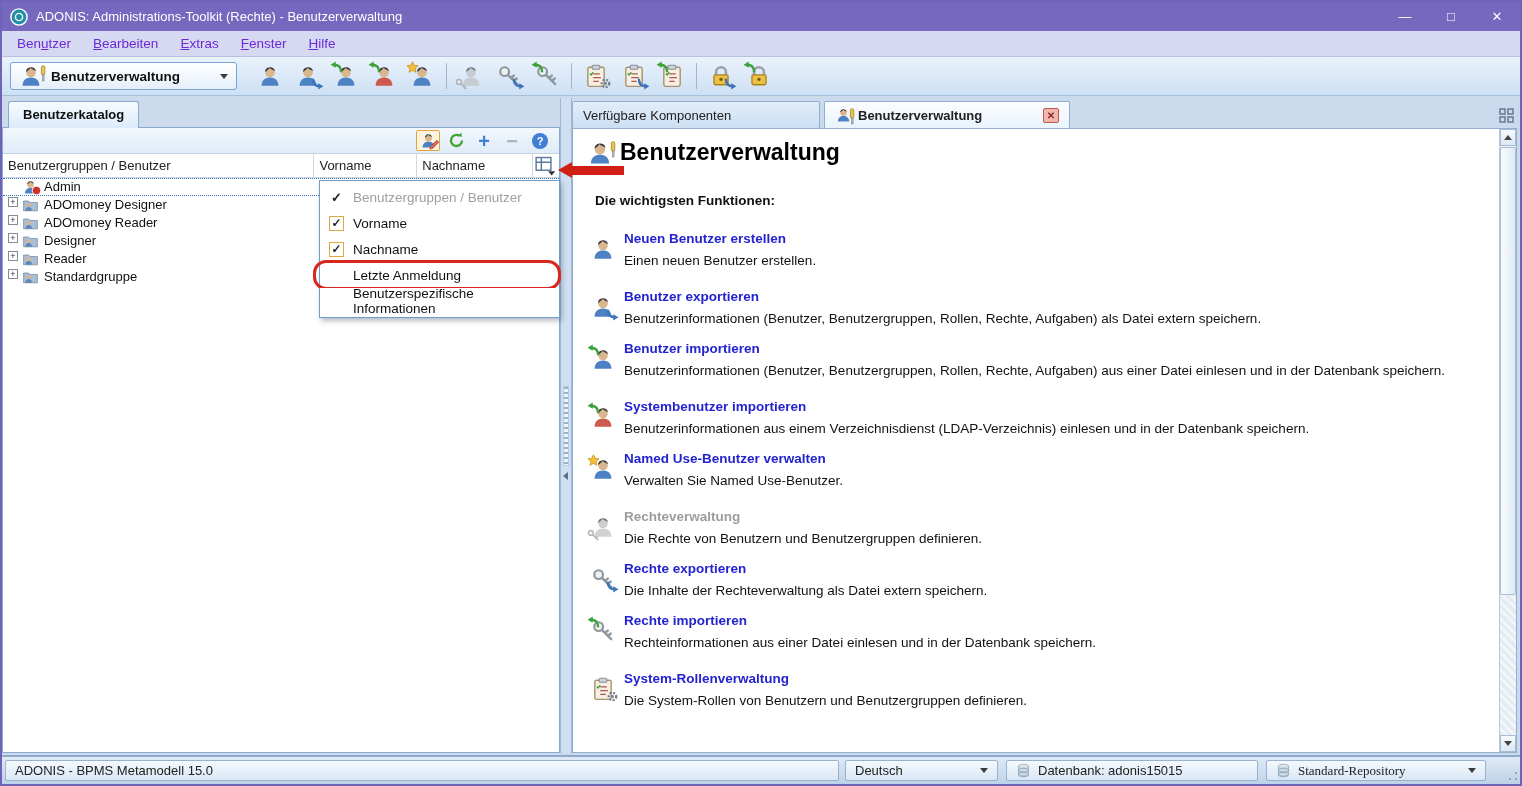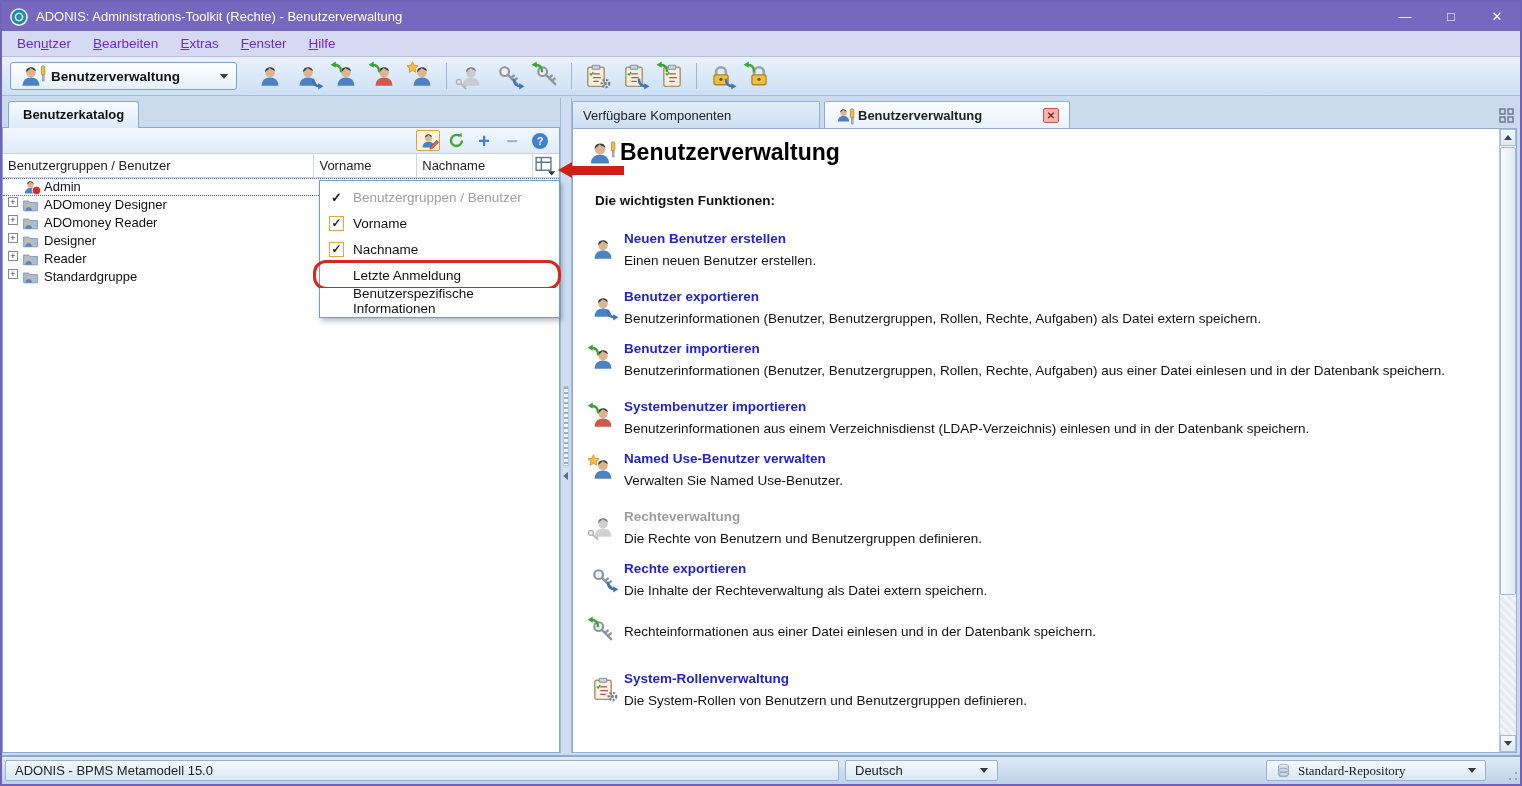--- a/index.html
+++ b/index.html
@@ -715,20 +715,21 @@
                       <path d="M10 10l8.5 8.5M15.5 15.5l2.6-2.2M12.8 12.8l2.6-2.2" stroke="#8f979e" stroke-width="2.2" fill="none" stroke-linecap="round"></path>
                     </svg>
                     <span class="ov tl">
                       <svg viewBox="0 0 14 14">
                         <path d="M12 12C12 6 9 4 4.5 4" stroke="#3fa13a" stroke-width="2.6" fill="none"></path>
                         <path d="M0.6 4L6.2 0.6v6.8z" fill="#3fa13a"></path>
                       </svg>
                     </span>
                   </span></span>
                 <span>
+                  <div class="ft">Rechte importieren</div>
                   <div class="fd">Rechteinformationen aus einer Datei einlesen und in der Datenbank speichern.</div>
                 </span>
               </div>
               <div class="func gap">
                 <span class="ficell"><span class="ic">
                     <svg class="base" viewBox="0 0 22 22">
                       <rect x="3.5" y="3" width="15" height="17.5" rx="1.6" fill="#f6f0e4" stroke="#a8936a" stroke-width="1.3"></rect>
                       <rect x="7.5" y="1.2" width="7" height="3.6" rx="1" fill="#cdd3da" stroke="#868f99" stroke-width="1"></rect>
                       <path d="M8.5 9h6M8.5 12.5h7M8.5 16h5" stroke="#b0564a" stroke-width="1.2"></path>
                       <path d="M5.3 8.8l1.2 1.2 2-2.4" stroke="#3fa13a" stroke-width="1.3" fill="none"></path>
@@ -762,20 +763,31 @@
   </div>
 
   <div class="statusbar">
     <div class="seg" id="seg-app">
       <span>ADONIS - BPMS Metamodell 15.0</span>
     </div>
     <div class="seg" id="seg-lang">
       <span>Deutsch</span>
       <span class="dd-arrow"></span>
     </div>
+    <div class="seg" id="seg-db">
+      <span class="ic">
+          <svg class="base" viewBox="0 0 24 24">
+            <ellipse cx="12" cy="5" rx="8" ry="3" fill="#e7edf3" stroke="#7e93a8"></ellipse>
+            <path d="M4 5v14c0 1.7 3.6 3 8 3s8-1.3 8-3V5" fill="#cdd9e4" stroke="#7e93a8"></path>
+            <ellipse cx="12" cy="11.5" rx="8" ry="3" fill="none" stroke="#7e93a8"></ellipse>
+            <ellipse cx="12" cy="18" rx="8" ry="3" fill="none" stroke="#7e93a8"></ellipse>
+          </svg>
+        </span>
+      <span>Datenbank: adonis15015</span>
+    </div>
     <div class="seg" id="seg-repo">
       <span class="ic">
           <svg class="base" viewBox="0 0 24 24">
             <ellipse cx="12" cy="5" rx="8" ry="3" fill="#e7edf3" stroke="#7e93a8"></ellipse>
             <path d="M4 5v14c0 1.7 3.6 3 8 3s8-1.3 8-3V5" fill="#cdd9e4" stroke="#7e93a8"></path>
             <ellipse cx="12" cy="11.5" rx="8" ry="3" fill="none" stroke="#7e93a8"></ellipse>
             <ellipse cx="12" cy="18" rx="8" ry="3" fill="none" stroke="#7e93a8"></ellipse>
           </svg>
         </span>
       <span>Standard-Repository</span>

